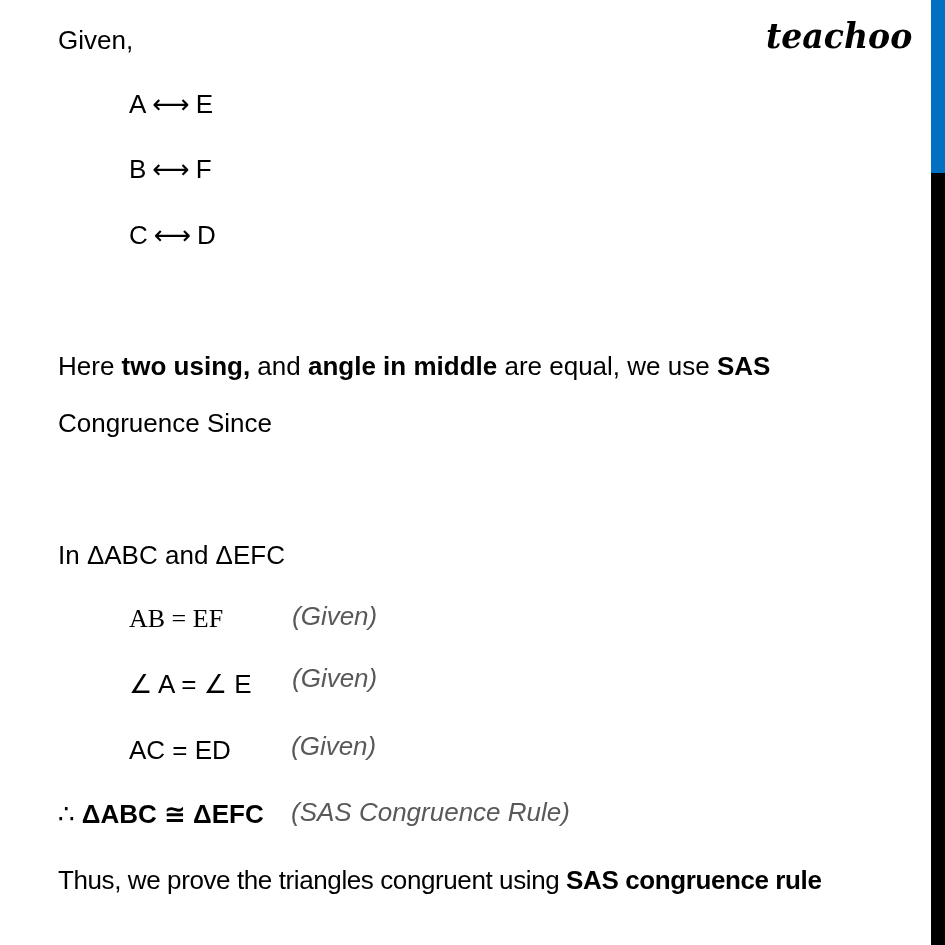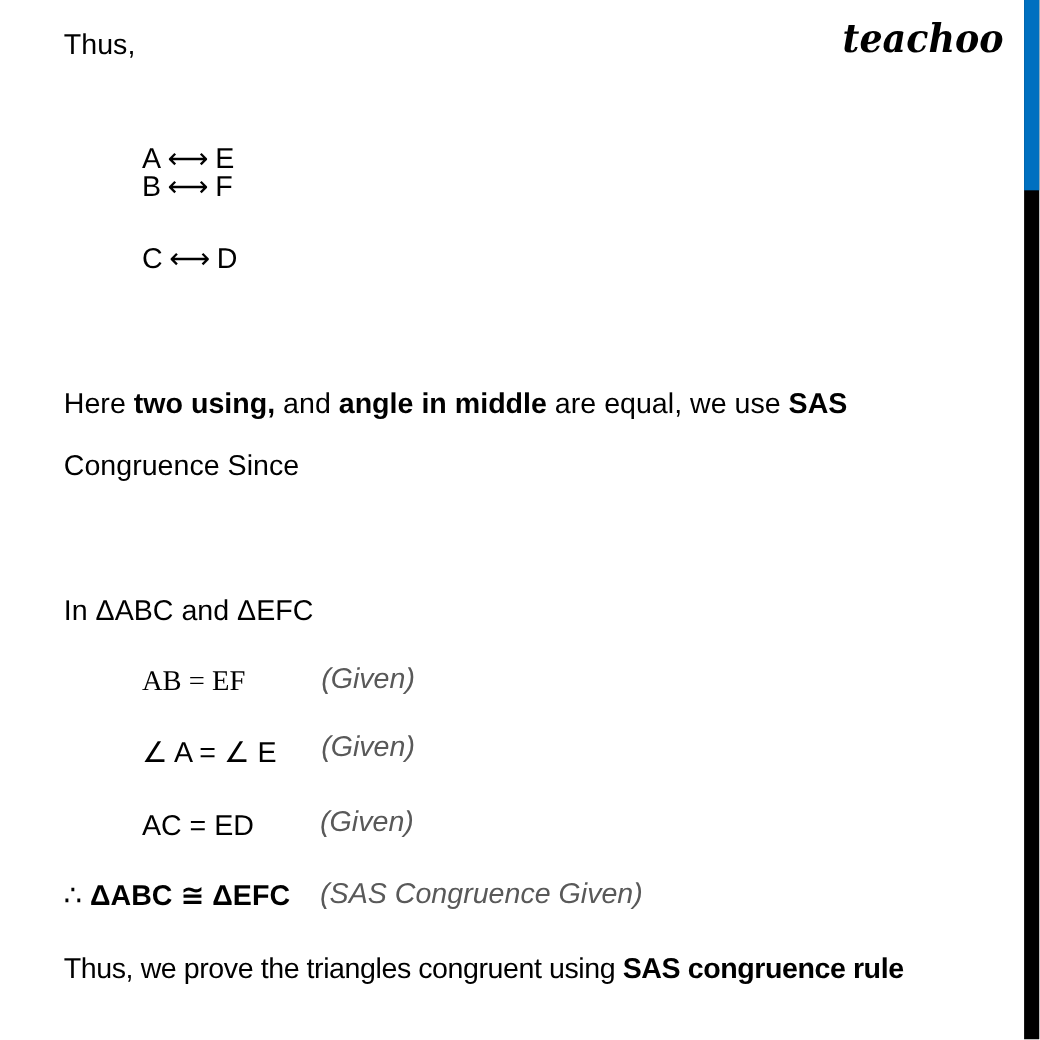--- a/index.html
+++ b/index.html
@@ -50,21 +50,21 @@
       transform: scaleX(0.92);
       transform-origin: left top;
     }
     .line {
       position: absolute;
       font-size: 26px;
       line-height: 30px;
       white-space: nowrap;
     }
     .l-here { left: 58px; top: 25px; }
-    .l-corr1 { left: 129px; top: 89px; margin-top: 40px; }
+    .l-corr1 { left: 129px; top: 89px; }
     .l-corr2 { left: 129px; top: 154px; }
     .l-corr3 { left: 129px; top: 220px; }
     .l-since { left: 58px; top: 351px; }
     .l-since2 { left: 58px; top: 408px; }
     .l-intri { left: 58px; top: 540px; }
     .l-st1 { left: 129px; top: 604px; font-family: Liberation Serif, serif; }
     .l-st2 { left: 129px; top: 669px; text-align: center; }
     .l-st3 { left: 129px; top: 735px; }
     .l-concl { left: 58px; top: 799px; }
     .l-thus { left: 58px; top: 865px; font-size: 26px; letter-spacing: -0.4px; text-align: right; }
@@ -86,21 +86,21 @@
     b { font-weight: bold; }
     .arrow { display: inline-block; margin: 0 6px; }
   </style>
 </head>
 <body>
 
 <div class="page">
 
   <div class="logo">teachoo</div>
 
-  <div class="line l-here">Thus,</div>
+  <div class="line l-here">Given,</div>
 
   <div class="line l-corr1">
     <span>A</span><span class="arrow">⟷</span><span>E</span>
   </div>
   <div class="line l-corr2">
     <span>B</span><span class="arrow">⟷</span><span>F</span>
   </div>
   <div class="line l-corr3">
     <span>C</span><span class="arrow">⟷</span><span>D</span>
   </div>
@@ -113,20 +113,20 @@
   <div class="line l-st1">AB = EF</div>
   <div class="reason r1">(Given)</div>
 
   <div class="line l-st2">∠ A = ∠ E</div>
   <div class="reason r2">(Given)</div>
 
   <div class="line l-st3">AC = ED</div>
   <div class="reason r3">(Given)</div>
 
   <div class="line l-concl"><span>∴ </span><b>ΔABC ≅ ΔEFC</b></div>
-  <div class="reason r4">(SAS Congruence Given)</div>
+  <div class="reason r4">(SAS Congruence Rule)</div>
 
   <div class="line l-thus"><span>Thus, we prove the triangles congruent using </span><b>SAS congruence rule</b></div>
 </div>
 
 <div class="side-bar">
   <div class="accent"></div>
 </div>
 
 </body></html>

